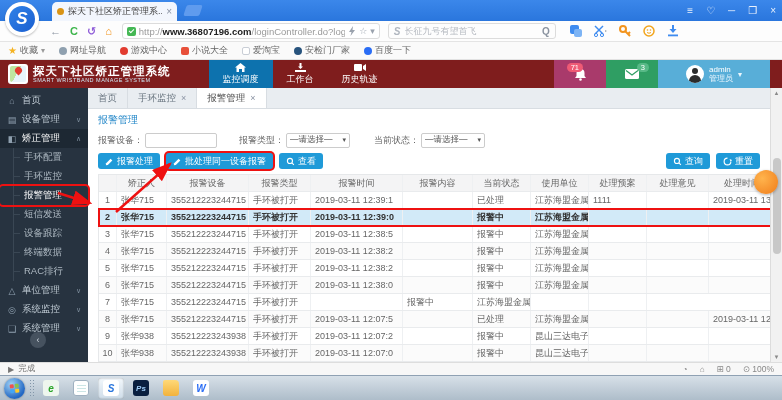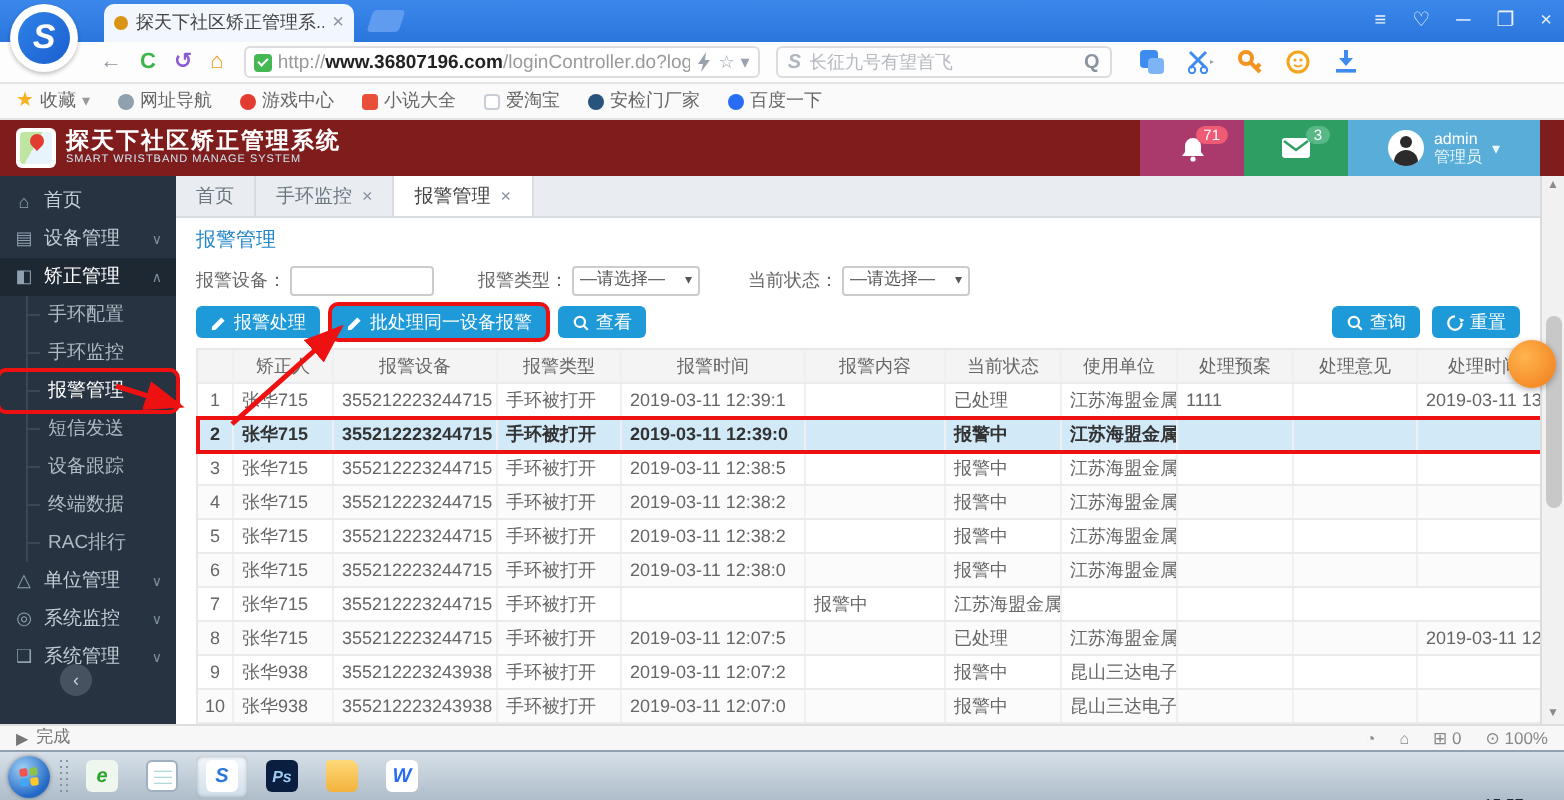--- a/index.html
+++ b/index.html
@@ -48,23 +48,23 @@
   .apptitles .cn { font-size:11.5px; font-weight:bold; letter-spacing:1px; line-height:1.1; }
   .apptitles .en { font-size:5.5px; color:#cfe9f7; letter-spacing:.5px; }
   .appnav { display:flex; margin-left:30px; }
   .appnav .nav { display:flex; flex-direction:column; align-items:center; justify-content:center; padding:0 14px; font-size:9px; gap:1px; cursor:pointer; }
   .appnav .nav.active { background:#0d72ae; }
   .appnav .nav svg { display:block; }
   .hdr-right { position:absolute; right:12px; top:0; height:100%; display:flex; align-items:stretch; }
   .blk { display:flex; align-items:center; justify-content:center; position:relative; cursor:pointer; }
   .blk.bell { width:52px; background:#a93a6b; }
   .blk.mail { width:52px; background:#2f9e63; }
-  .blk.acct { width:96px; background:#58aed8; gap:5px; }
+  .blk.acct { width:112px; background:#58aed8; gap:5px; }
   .cnt { position:absolute; top:3px; border-radius:7px; background:#ef5a75; color:#fff; font-size:7.5px; padding:0 4px; line-height:9px; }
-  .blk.bell .cnt { right:8px; }
+  .blk.bell .cnt { right:23px; }
   .blk.mail .cnt { right:9px; background:#58b987; }
   .avatar { width:18px; height:18px; border-radius:50%; background:#fff; position:relative; overflow:hidden; flex:none; }
   .avatar .head { position:absolute; left:6px; top:3px; width:6px; height:6px; border-radius:50%; background:#2b2b2b; }
   .avatar .body { position:absolute; left:3px; top:10px; width:12px; height:8px; border-radius:6px 6px 0 0; background:#2b2b2b; }
   .acct .who { line-height:1.15; }
   .acct .who .u { font-size:8px; }
   .acct .who .r { font-size:8px; color:#eaf6fd; }
   .acct .car { font-size:8px; color:#eaf6fd; }
   
   .appbody { height:274px; display:flex; position:relative; }
@@ -242,20 +242,43 @@
 
 <div class="appheader">
   <div class="applogo">
     <div class="badge">
         <div class="map"></div>
         <div class="pin"></div>
       </div>
     <div class="apptitles">
       <div class="cn">探天下社区矫正管理系统</div>
       <div class="en">SMART WRISTBAND MANAGE SYSTEM</div>
+    </div>
+  </div>
+  <div class="appnav">
+    <div class="nav active">
+      <svg width="11" height="9" viewBox="0 0 11 9">
+          <polygon points="5.5,0 0,4.5 1.5,4.5 1.5,9 4,9 4,6 7,6 7,9 9.5,9 9.5,4.5 11,4.5" fill="#fff"></polygon>
+        </svg>
+      <span>监控调度</span>
+    </div>
+    <div class="nav">
+      <svg width="11" height="9" viewBox="0 0 11 9">
+          <rect x="4.5" y="0" width="2" height="4" fill="#fff"></rect>
+          <polygon points="5.5,6 3,3.5 8,3.5" fill="#fff"></polygon>
+          <rect x="0" y="7" width="11" height="2" fill="#fff"></rect>
+        </svg>
+      <span>工作台</span>
+    </div>
+    <div class="nav">
+      <svg width="12" height="9" viewBox="0 0 12 9">
+          <rect x="0" y="1" width="8" height="7" rx="1" fill="#fff"></rect>
+          <polygon points="9,3 12,1 12,8 9,6" fill="#fff"></polygon>
+        </svg>
+      <span>历史轨迹</span>
     </div>
   </div>
   <div class="hdr-right">
     <div class="blk bell">
       <svg width="13" height="13" viewBox="0 0 13 13">
           <path d="M6.5 1a4 4 0 0 0-4 4v3L1 10h11l-1.5-2V5a4 4 0 0 0-4-4z" fill="#fff"></path>
           <circle cx="6.5" cy="11.5" r="1.3" fill="#fff"></circle>
         </svg>
       <span class="cnt">71</span>
     </div>

